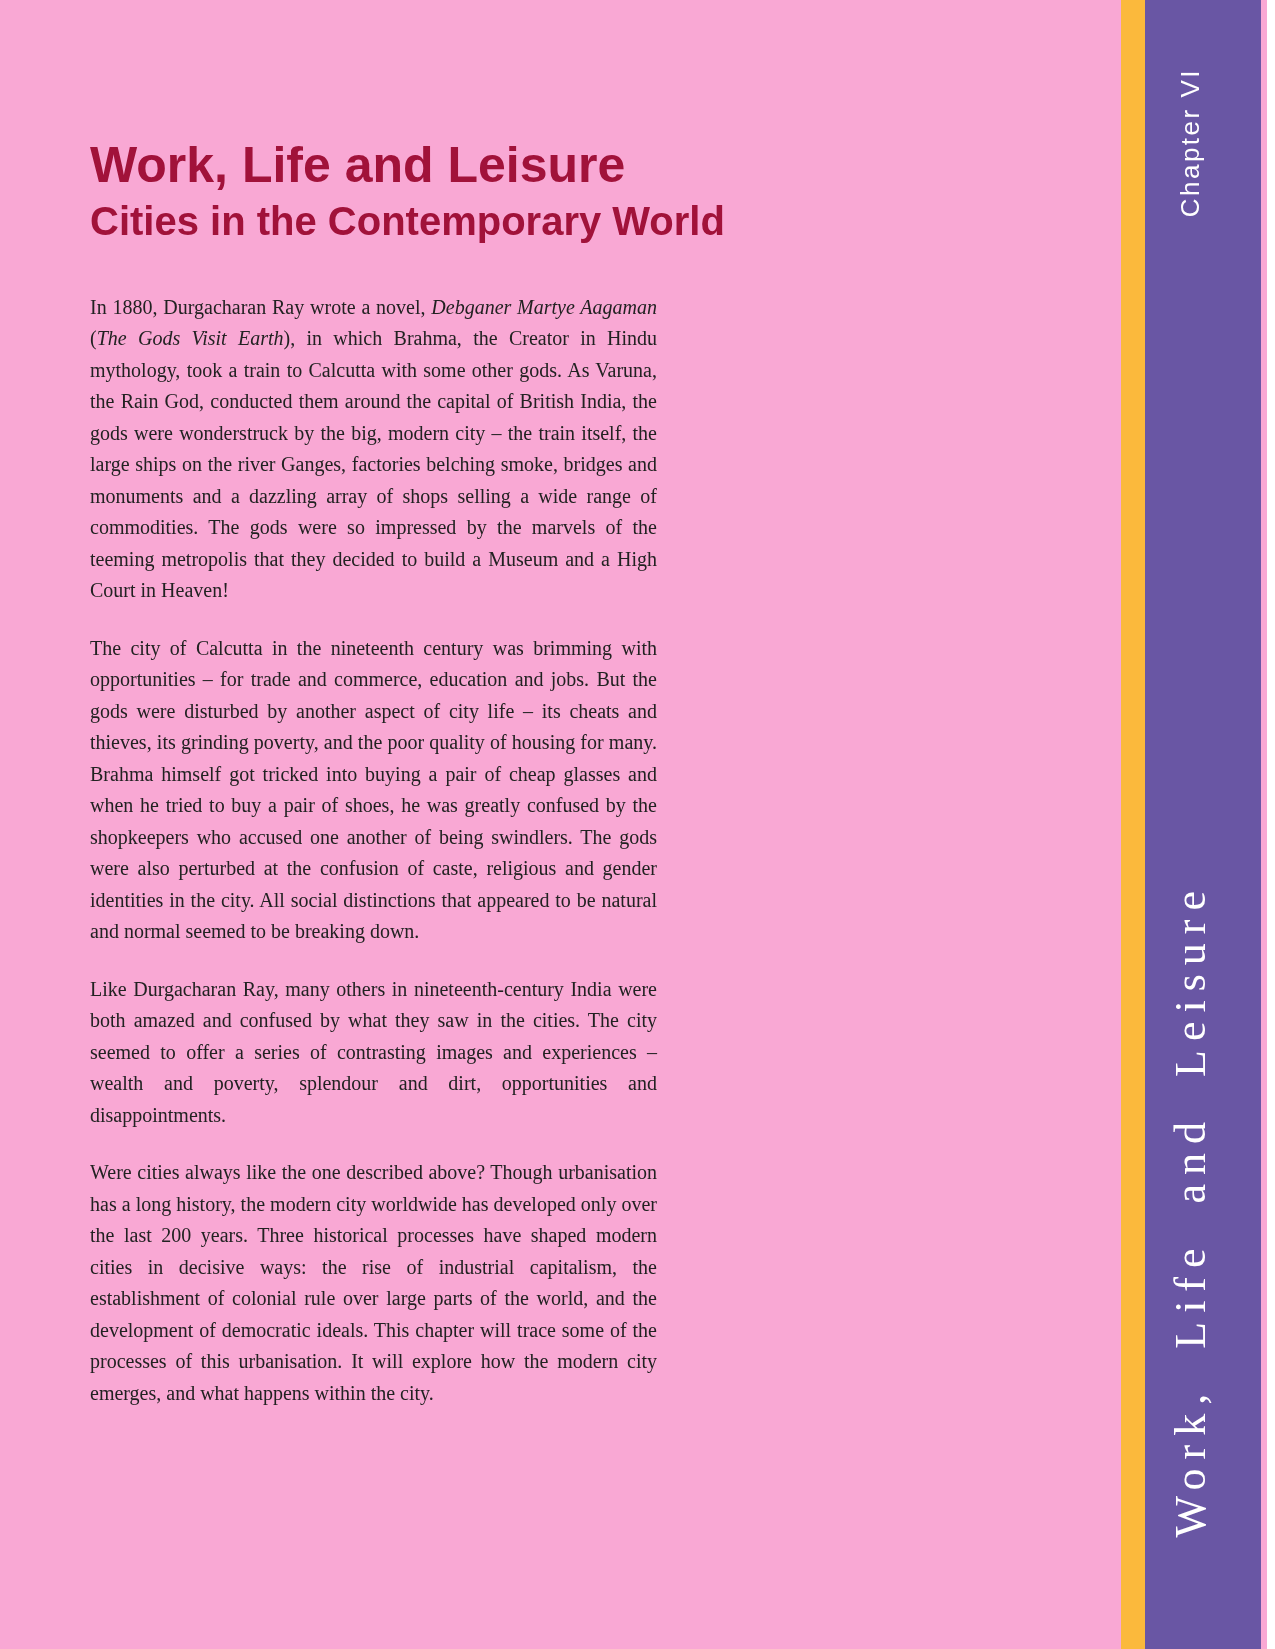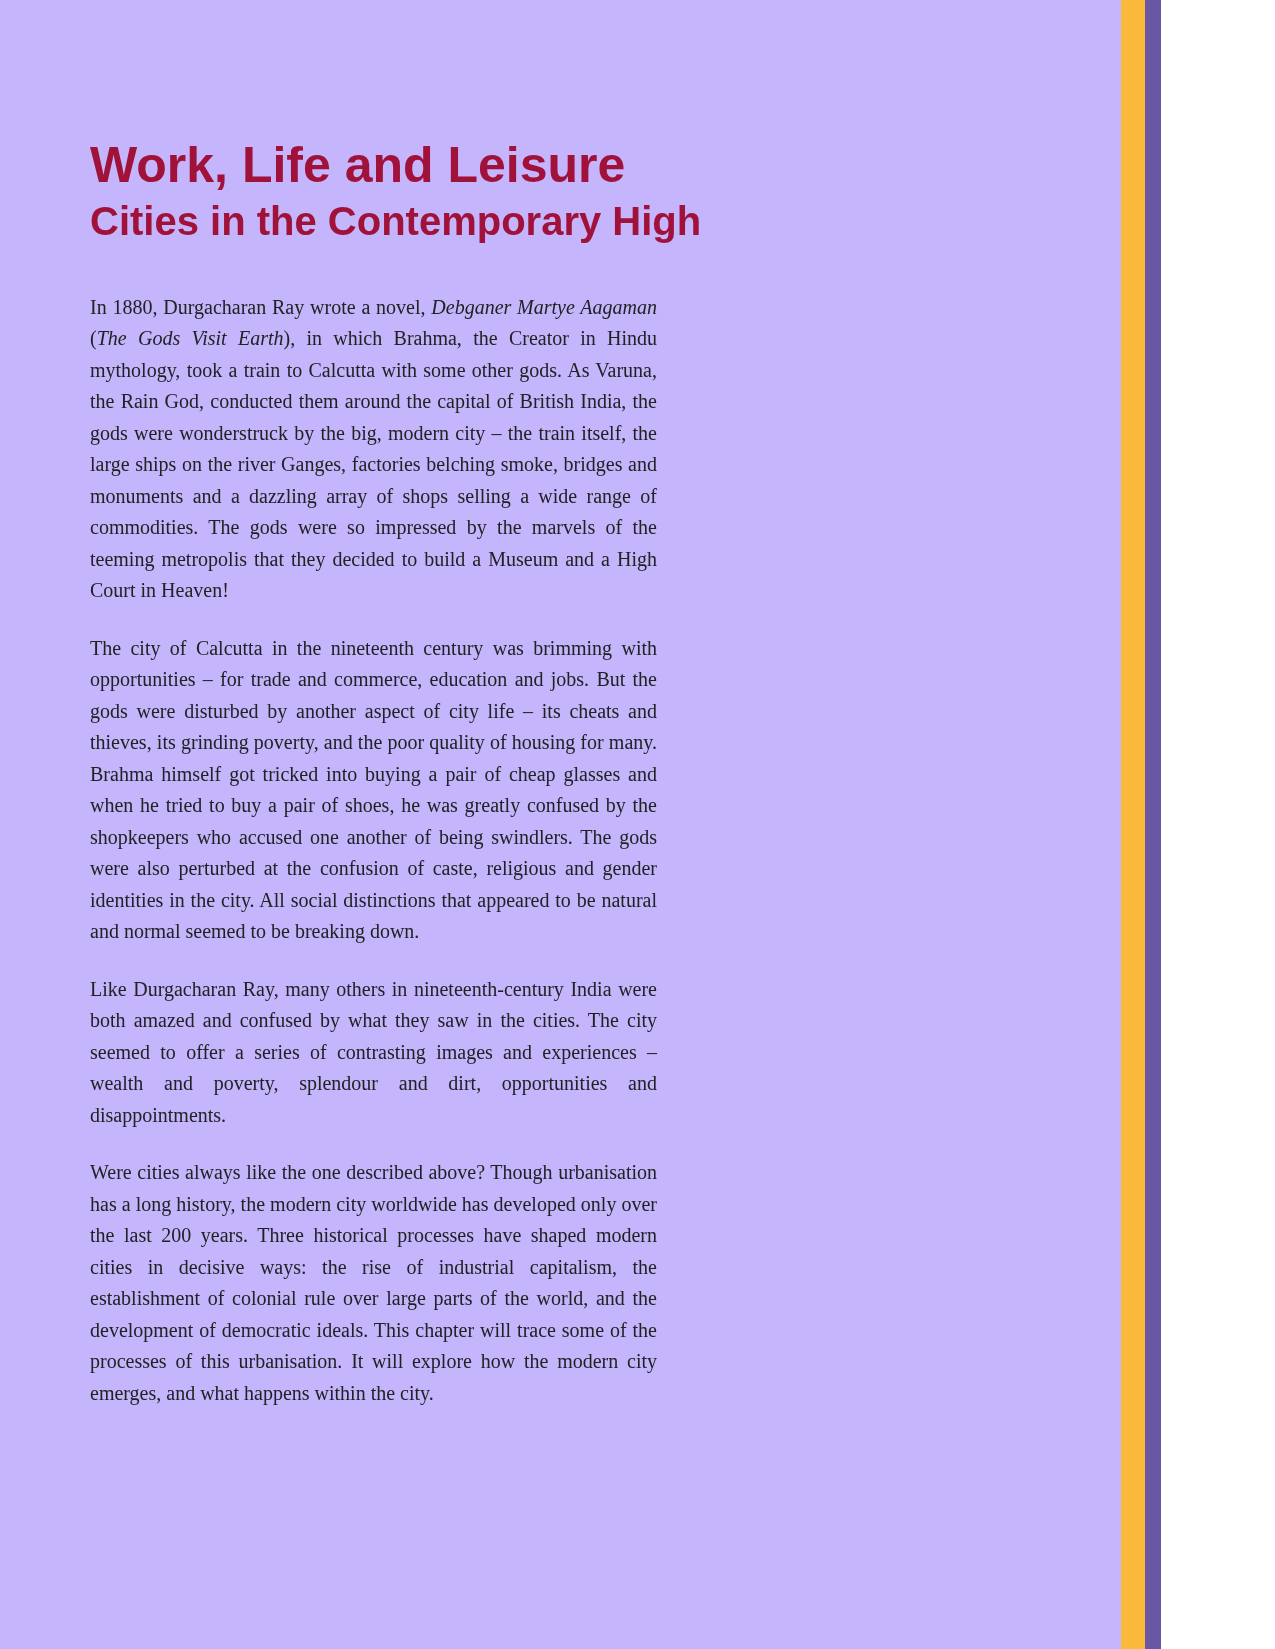--- a/index.html
+++ b/index.html
@@ -7,23 +7,23 @@
     --orange: #FBB93C;
     --purple: #6956A4;
     --sidebar-text: #FFFFFF;
     --body-text: #222222;
   }
   * { margin: 0; padding: 0; box-sizing: border-box; }
   html, body { background: #ffffff; }
 
   .page {
     position: relative;
-    width: 1161px;
+    width: 1267px;
     height: 1649px;
-    background: #c4b5fd;
+    background: #f9a8d4;
     overflow: hidden;
     font-family: "Liberation Serif", serif;
   }
 
   
   .main-column {
     position: absolute;
     left: 90px;
     top: 137px;
     width: 567px;
@@ -104,21 +104,21 @@
     font-weight: normal;
   }
 </style>
 </head>
 <body>
 
 <div class="page">
 
   <div class="main-column">
     <div class="title-line1">Work, Life and Leisure</div>
-    <div class="title-line2">Cities in the Contemporary High</div>
+    <div class="title-line2">Cities in the Contemporary World</div>
 
     <div class="article-body">
         <p><span>In 1880, Durgacharan Ray wrote a novel, </span><em>Debganer Martye Aagaman</em><span> (</span><em>The Gods Visit Earth</em><span>), in which Brahma, the Creator in Hindu mythology, took a train to Calcutta with some other gods. As Varuna, the Rain God, conducted them around the capital of British India, the gods were wonderstruck by the big, modern city – the train itself, the large ships on the river Ganges, factories belching smoke, bridges and monuments and a dazzling array of shops selling a wide range of commodities. The gods were so impressed by the marvels of the teeming metropolis that they decided to build a Museum and a High Court in Heaven!</span></p>
         <p><span>The city of Calcutta in the nineteenth century was brimming with opportunities – for trade and commerce, education and jobs. But the gods were disturbed by another aspect of city life – its cheats and thieves, its grinding poverty, and the poor quality of housing for many. Brahma himself got tricked into buying a pair of cheap glasses and when he tried to buy a pair of shoes, he was greatly confused by the shopkeepers who accused one another of being swindlers. The gods were also perturbed at the confusion of caste, religious and gender identities in the city.  All social distinctions that appeared to be natural and normal seemed to be breaking down.</span></p>
         <p><span>Like Durgacharan Ray, many others in nineteenth-century India were both amazed and confused by what they saw in the cities. The city seemed to offer a series of contrasting images and experiences –  wealth and poverty, splendour and dirt, opportunities and disappointments.</span></p>
         <p><span>Were cities always like the one described above?  Though urbanisation has a long history, the modern city worldwide has developed only over the last 200 years.  Three historical processes have shaped modern cities in decisive ways: the rise of industrial capitalism, the establishment of colonial rule over large parts of the world, and the development of democratic ideals.  This chapter will trace some of the processes of this urbanisation. It will explore how the modern city emerges, and what happens within the city.</span></p>
       </div>
   </div>
 
   <div class="band-orange"></div>

